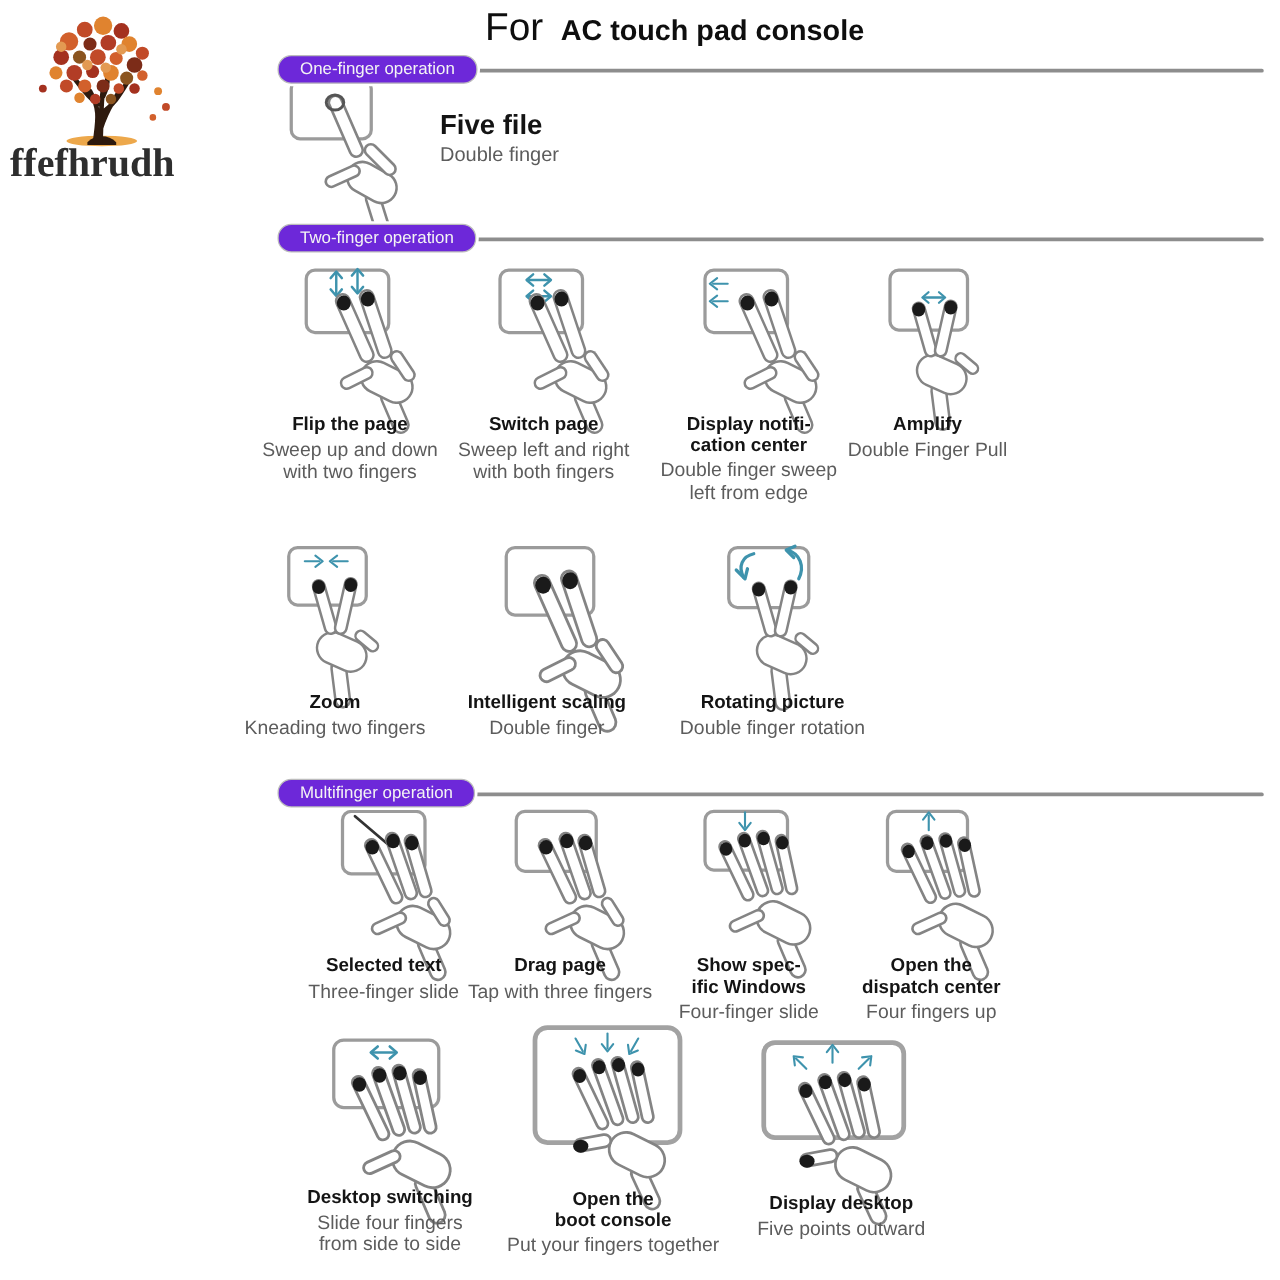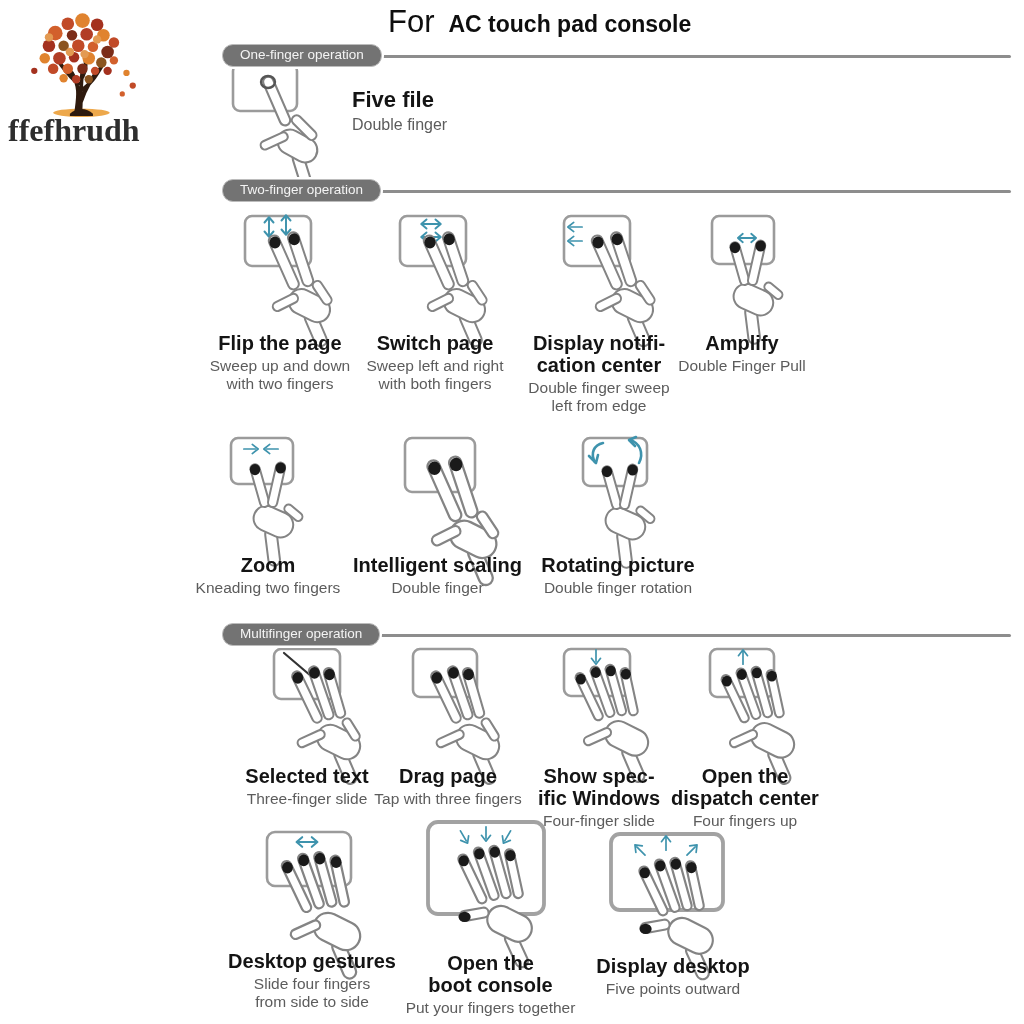--- a/index.html
+++ b/index.html
@@ -12,28 +12,28 @@
          font-family:Liberation Serif, serif;font-weight:bold;font-size:32px;color:#2e2e2e;letter-spacing:0px;}
 
   
   .title{position:absolute;left:388px;top:4px;display:flex;align-items:baseline;gap:14px;}
   .title .for{font-size:31px;font-weight:normal;color:#0e0e0e;}
   .title .rest{font-size:23px;font-weight:bold;color:#0e0e0e;}
 
   
   .secbar{position:absolute;left:222px;right:13px;height:22px;}
   .secline{position:absolute;left:8px;right:0;top:11px;height:3px;background:#8d8d8d;border-radius:2px;}
-  .pill{position:relative;z-index:2;display:inline-block;background:#737373;color:#f4f4f4;
+  .pill{position:relative;z-index:2;display:inline-block;background:#6d28d9;color:#f4f4f4;
         font-size:13.5px;line-height:1;padding:3px 17px 4px;border-radius:11px;
         border:1.5px solid #bcbcbc;box-shadow:0 0 0 2px #fff;}
 
   
   .item{position:absolute;display:flex;flex-direction:column;align-items:center;text-align:center;}
   .gicon{overflow:visible;display:block;}
-  .ttl{font-weight:bold;font-size:20px;color:#141414;line-height:1.1;white-space:pre-line;margin-top:2px;}
+  .ttl{font-weight:bold;font-size:15px;color:#141414;line-height:1.1;white-space:pre-line;margin-top:2px;}
   .sub{font-size:15.5px;color:#5c5c5c;line-height:1.16;white-space:pre-line;margin-top:3px;}
   .padr{fill:#fff;stroke:#9b9b9b;stroke-width:2.6;}
   .padbig{fill:#fff;stroke:#a2a2a2;stroke-width:3.8;}
   .arrow{stroke:#3e93ad;stroke-width:2.6;fill:none;stroke-linecap:round;stroke-linejoin:round;}
   .inkline{stroke:#333;stroke-width:2.2;stroke-linecap:round;}
   
   #openfile-text{position:absolute;left:352px;top:86px;text-align:left;}
   #openfile-text .ttl{font-size:22px;}
   #openfile-text .sub{font-size:16px;margin-top:4px;}
 </style>
@@ -406,21 +406,21 @@
   <div class="item" style="left:212px;top:828px;width:200px">
     <svg class="gicon" width="150" height="120" viewBox="0 0 150 120">
       <rect class="padr" x="30" y="4" width="84" height="54" rx="8"></rect>
       <g class="arrow">
         <g transform="translate(70,14) rotate(90)">
             <use href="#arr2V" x="-8" y="-15" width="16" height="30"></use>
           </g>
       </g>
       <use href="#hand4" x="28" y="18" width="108" height="126"></use>
     </svg>
-    <div class="ttl">Desktop gestures</div>
+    <div class="ttl">Desktop switching</div>
     <div class="sub">Slide four fingers
 from side to side</div>
   </div>
 
   <div class="item" style="left:398px;top:818px;width:185px">
     <svg class="gicon" width="170" height="132" viewBox="0 0 170 132">
       <rect class="padbig" x="22" y="4" width="116" height="92" rx="10"></rect>
       <g class="arrow">
         <g transform="translate(58,19) rotate(150)">
             <use href="#arrU" x="-6.5" y="-10" width="13" height="20"></use>

